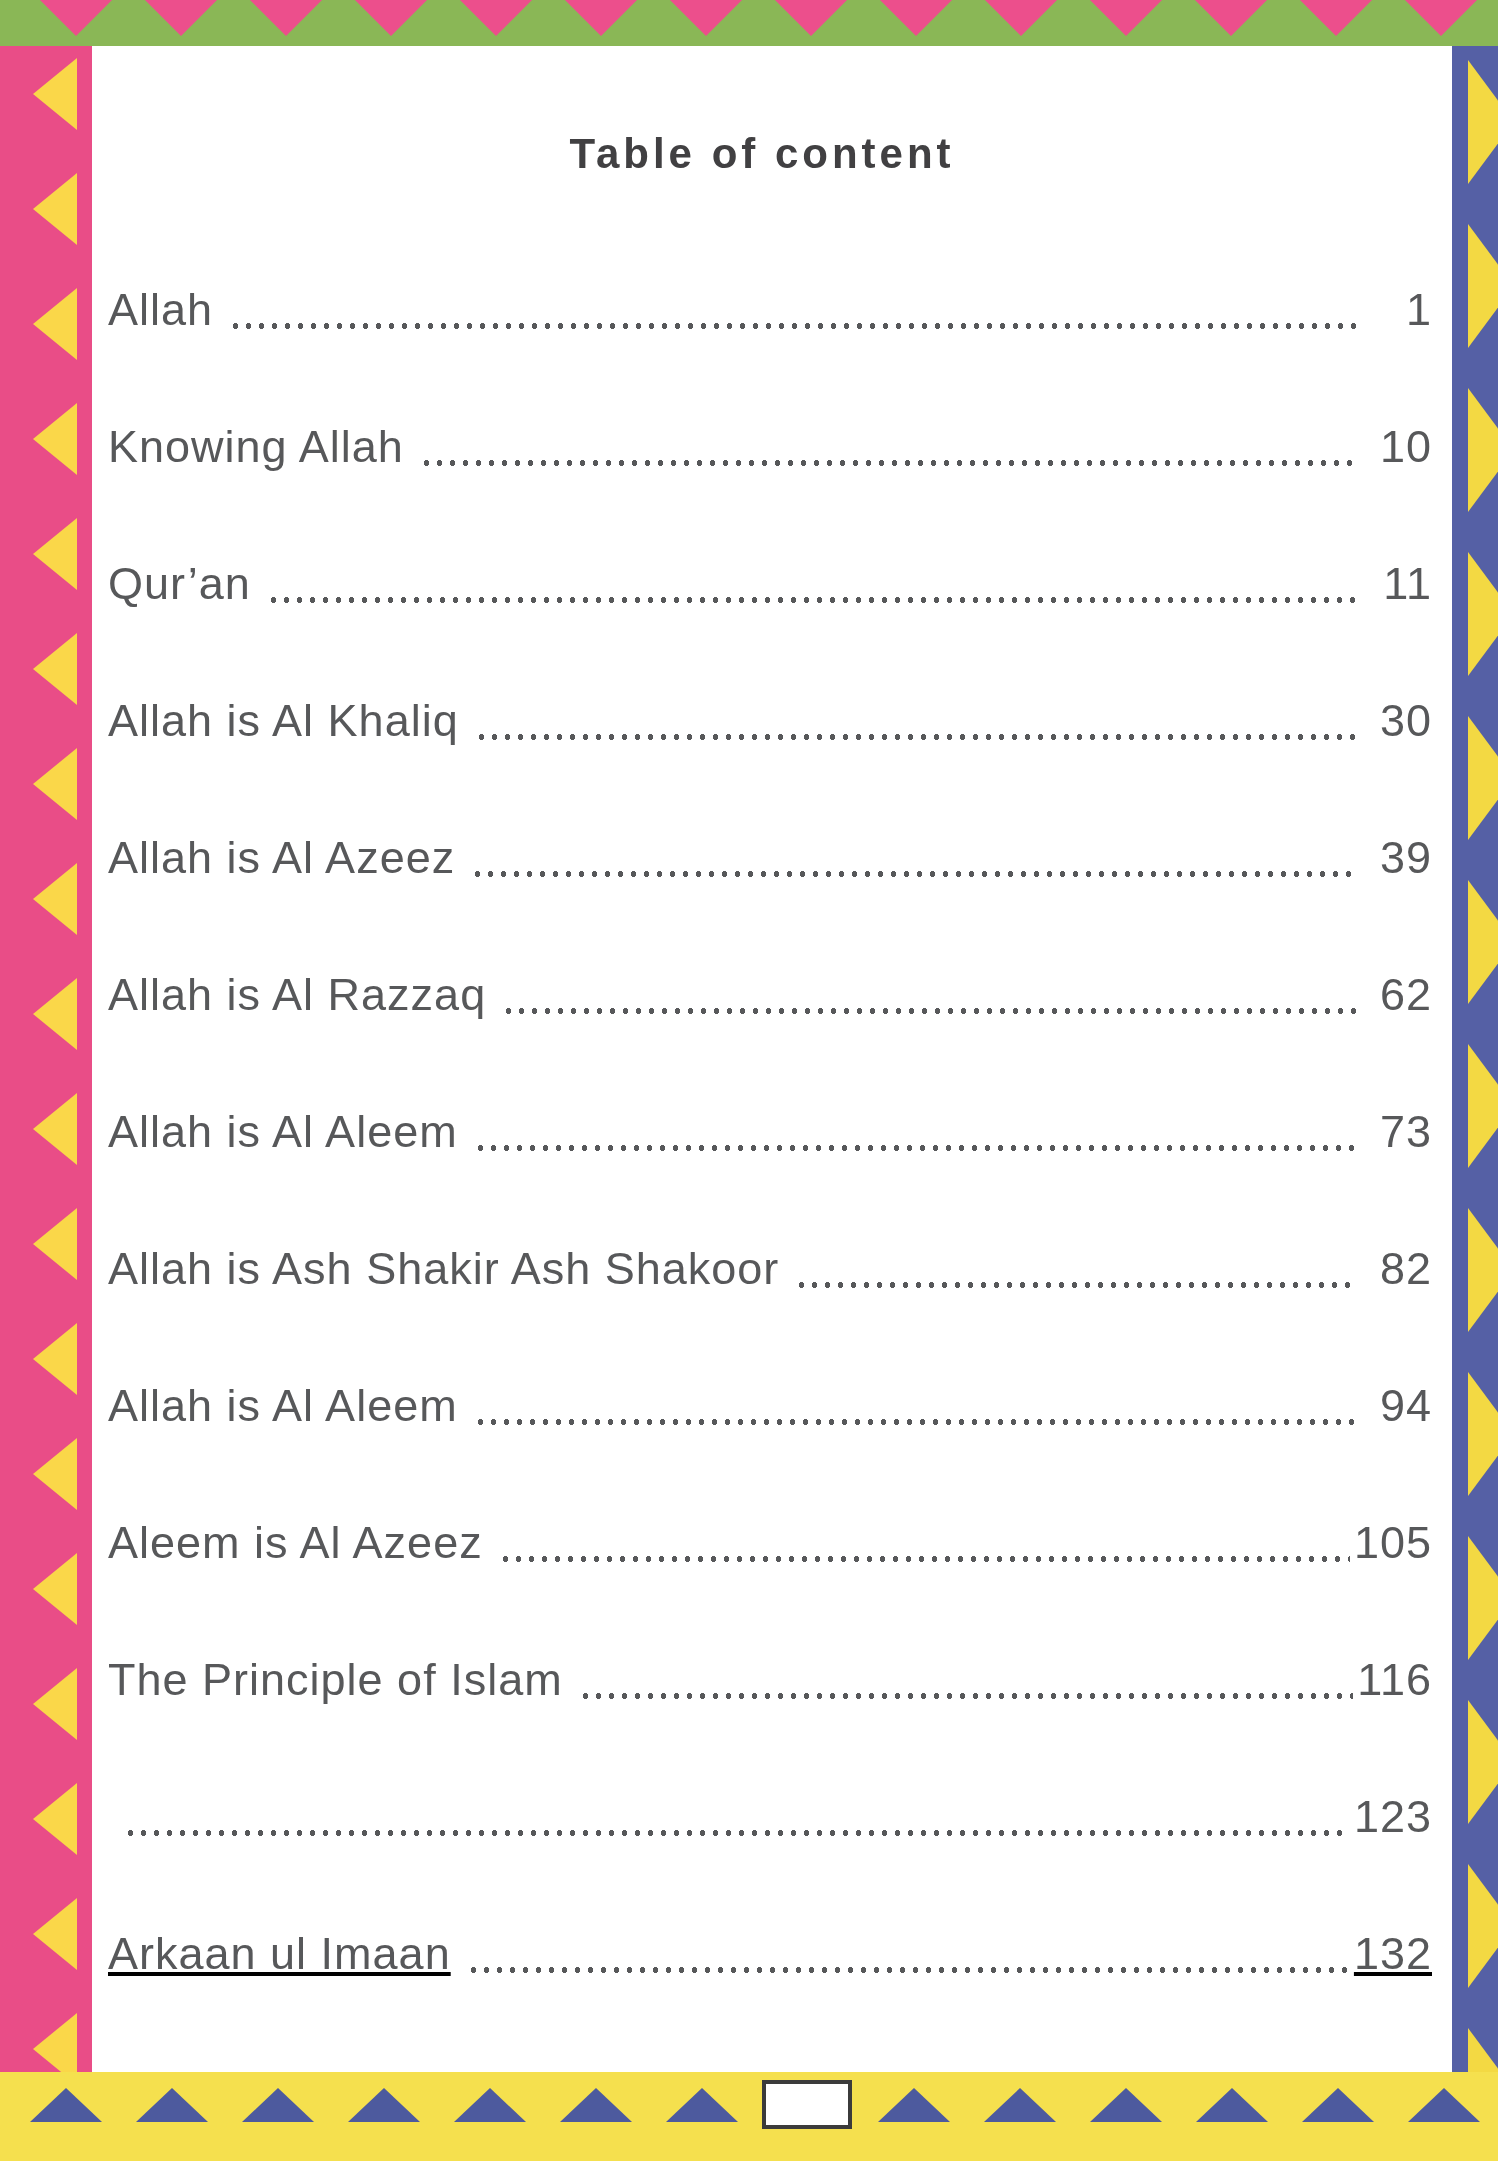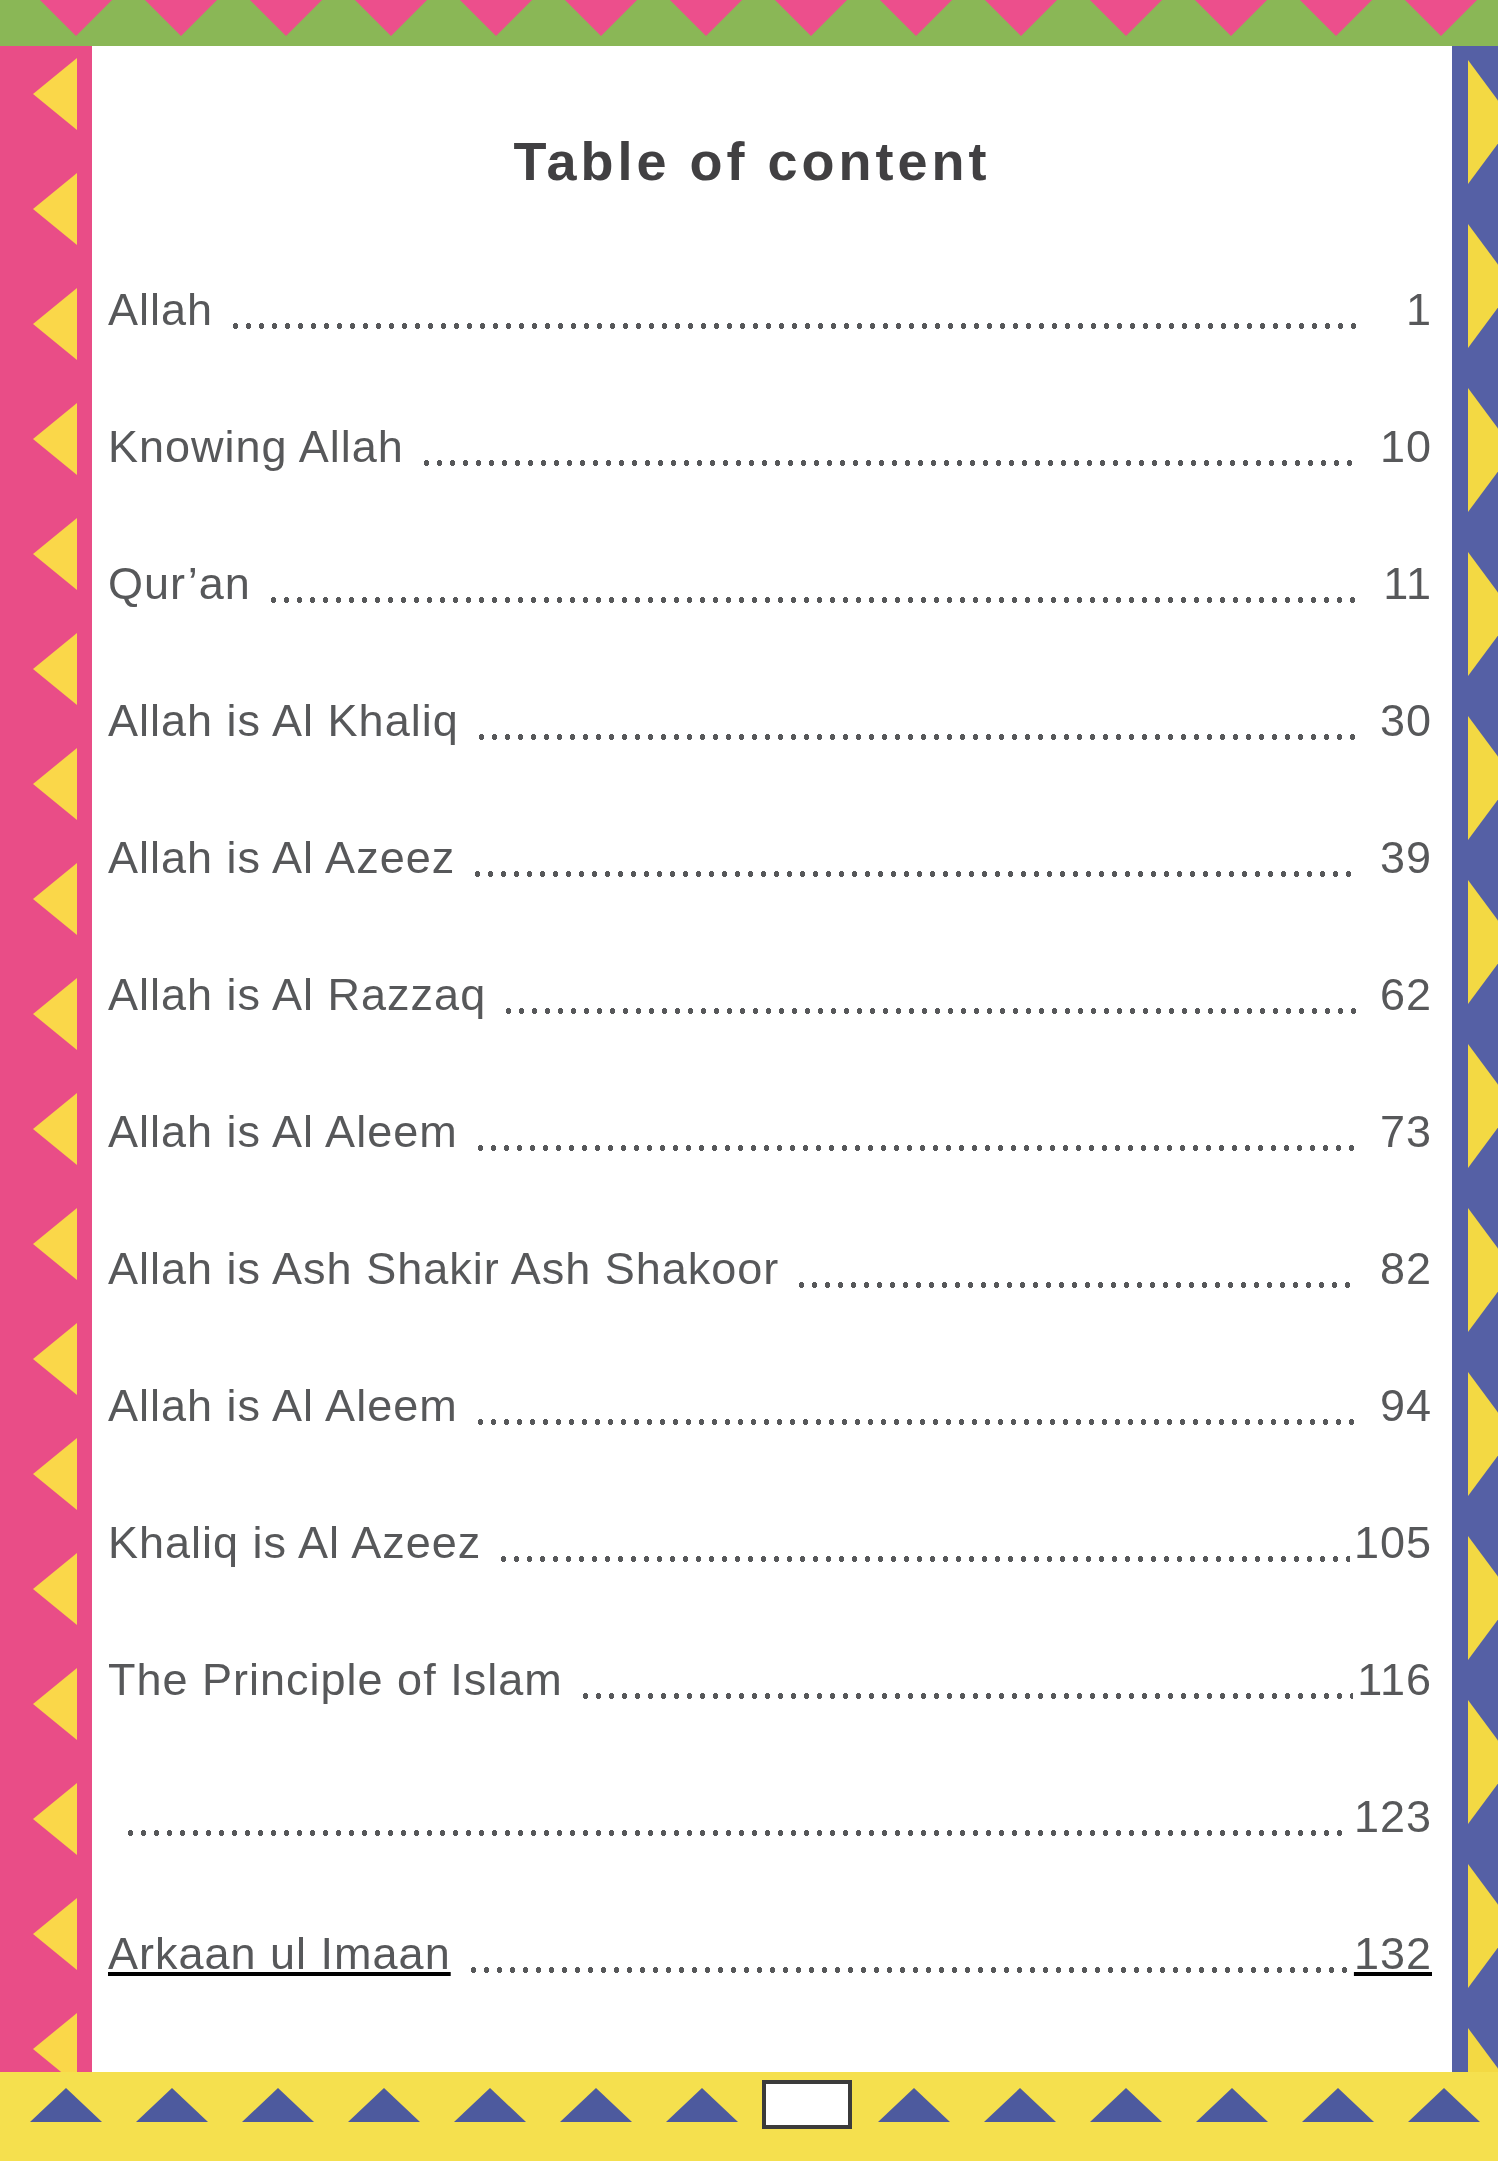--- a/index.html
+++ b/index.html
@@ -70,23 +70,23 @@
     background:#ffffff;border:4px solid var(--box-border);
     z-index:5;
     font-size:30px;color:var(--text);text-align:center;line-height:42px;
   }
   
   .content{
     position:absolute;left:92px;top:46px;width:1360px;height:2026px;
     background:#ffffff;z-index:1;
   }
   .page-title{
-    position:absolute;top:84px;left:0;width:1320px;
+    position:absolute;top:84px;left:10px;width:1320px;
     text-align:center;
-    font-size:54px;font-weight:bold;letter-spacing:4px;
+    font-size:42px;font-weight:bold;letter-spacing:4px;
     color:var(--title);
   }
   .toc-row{
     position:absolute;left:16px;right:20px;height:64px;
     display:flex;align-items:flex-start;
   }
   .toc-label{
     font-size:45px;line-height:64px;letter-spacing:1px;
     color:var(--text);white-space:nowrap;
   }
@@ -217,21 +217,21 @@
     <span class="toc-label">Allah is Ash Shakir Ash Shakoor</span>
     <span class="toc-dots"></span>
     <span class="toc-page">82</span>
   </div>
       <div class="toc-row" style="top: 1328px;">
     <span class="toc-label">Allah is Al Aleem</span>
     <span class="toc-dots"></span>
     <span class="toc-page">94</span>
   </div>
       <div class="toc-row" style="top: 1465px;">
-    <span class="toc-label">Khaliq is Al Azeez</span>
+    <span class="toc-label">Aleem is Al Azeez</span>
     <span class="toc-dots"></span>
     <span class="toc-page">105</span>
   </div>
       <div class="toc-row" style="top: 1602px;">
     <span class="toc-label">The Principle of Islam</span>
     <span class="toc-dots"></span>
     <span class="toc-page">116</span>
   </div>
       <div class="toc-row" style="top: 1739px;">
     <span class="toc-dots"></span>

